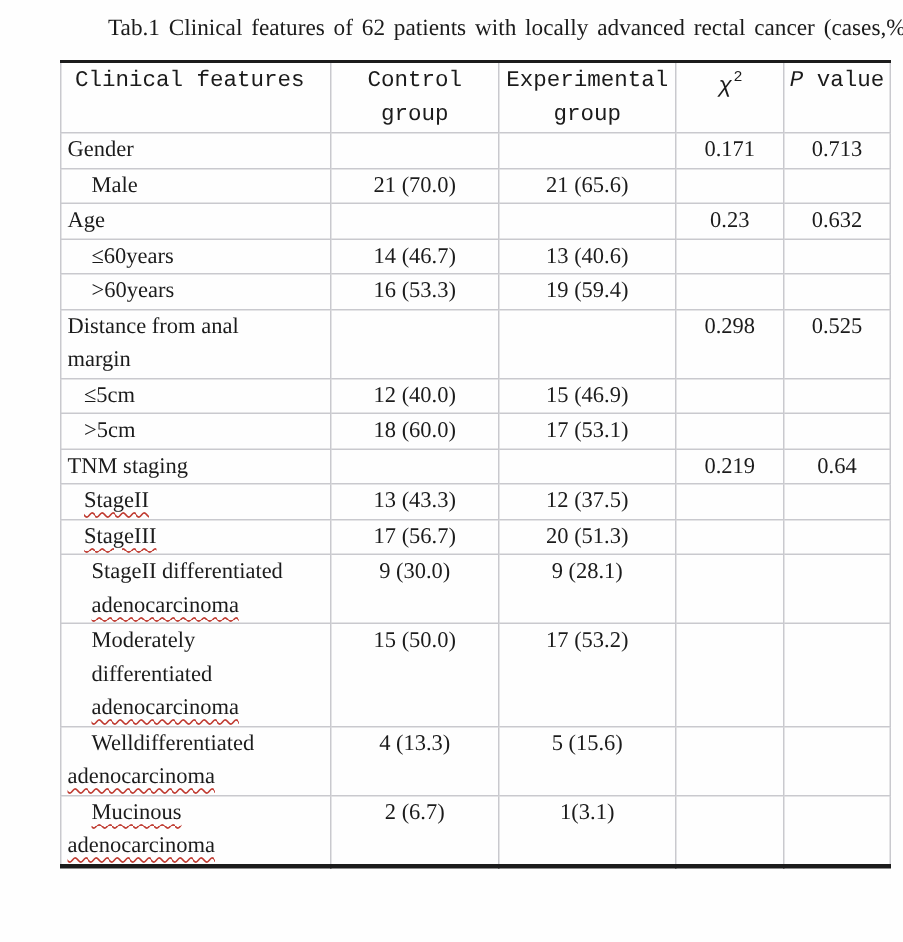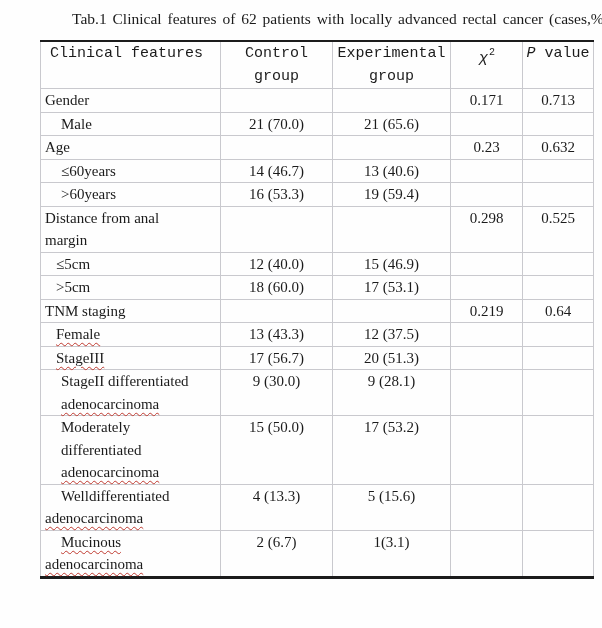--- a/index.html
+++ b/index.html
@@ -179,21 +179,21 @@
           <td class="feat">
             <div class="line ind0"><span>TNM staging</span></div>
           </td>
           <td class="num"></td>
           <td class="num"></td>
           <td class="num">0.219</td>
           <td class="num">0.64</td>
         </tr>
         <tr>
           <td class="feat">
-            <div class="line ind1"><span class="sq">Female</span></div>
+            <div class="line ind1"><span class="sq">StageII</span></div>
           </td>
           <td class="num">13 (43.3)</td>
           <td class="num">12 (37.5)</td>
           <td class="num"></td>
           <td class="num"></td>
         </tr>
         <tr>
           <td class="feat">
             <div class="line ind1"><span class="sq">StageIII</span></div>
           </td>

